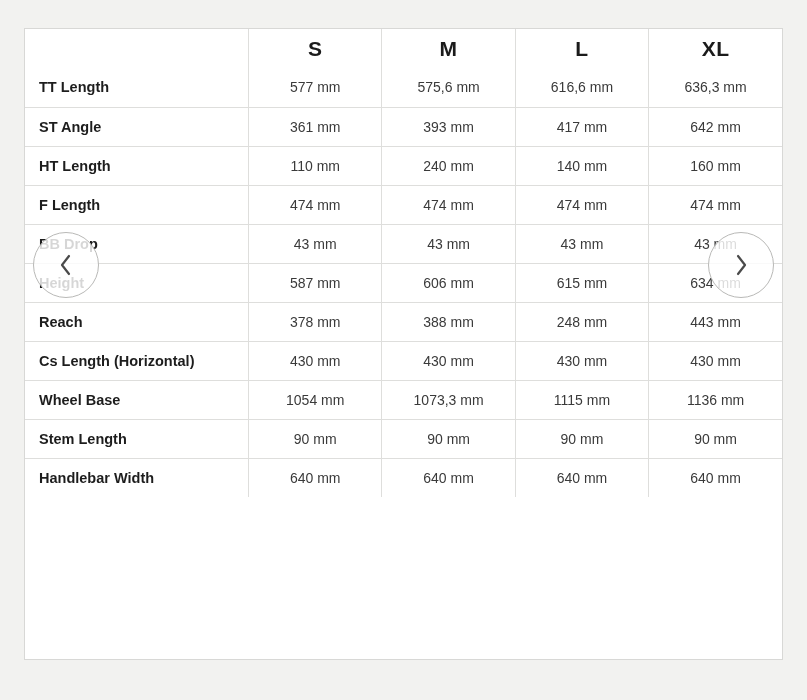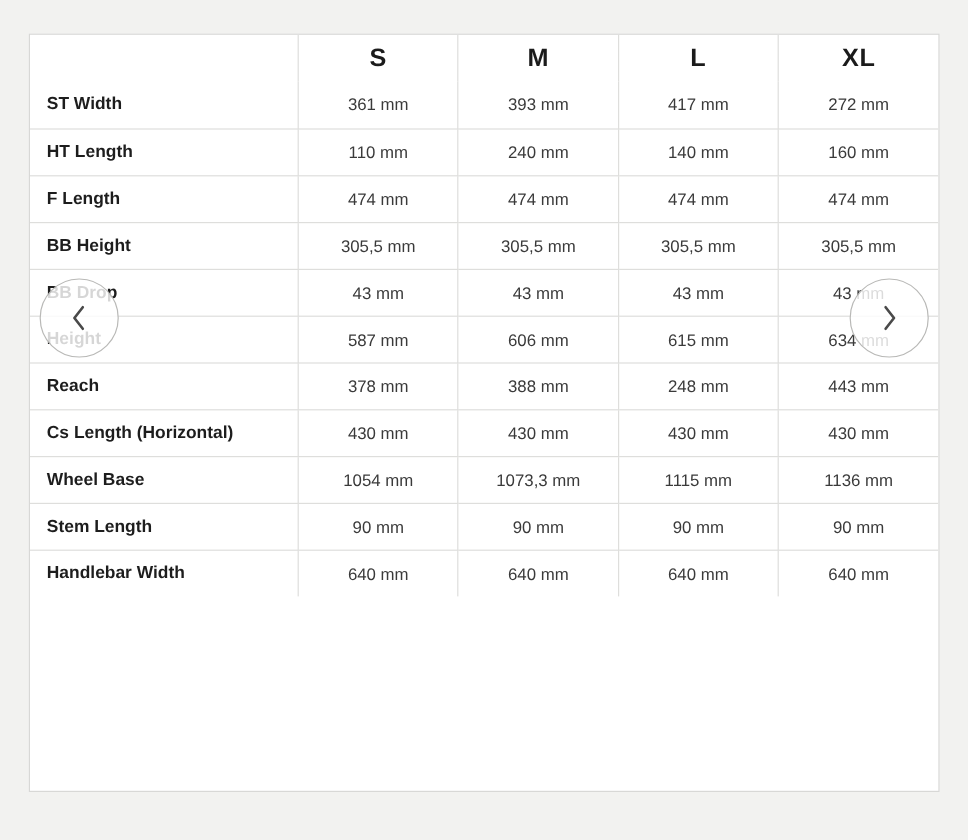--- a/index.html
+++ b/index.html
@@ -132,46 +132,46 @@
         <tr>
           <th class="corner-cell"></th>
           <th class="size-head">S</th>
           <th class="size-head">M</th>
           <th class="size-head">L</th>
           <th class="size-head">XL</th>
         </tr>
       </thead>
       <tbody>
         <tr>
-          <td class="row-label">ST Width</td>
+          <td class="row-label">TT Length</td>
+          <td class="row-value">577 mm</td>
+          <td class="row-value">575,6 mm</td>
+          <td class="row-value">616,6 mm</td>
+          <td class="row-value">636,3 mm</td>
+        </tr>
+        <tr>
+          <td class="row-label">ST Angle</td>
           <td class="row-value">361 mm</td>
           <td class="row-value">393 mm</td>
           <td class="row-value">417 mm</td>
-          <td class="row-value">272 mm</td>
+          <td class="row-value">642 mm</td>
         </tr>
         <tr>
           <td class="row-label">HT Length</td>
           <td class="row-value">110 mm</td>
           <td class="row-value">240 mm</td>
           <td class="row-value">140 mm</td>
           <td class="row-value">160 mm</td>
         </tr>
         <tr>
           <td class="row-label">F Length</td>
           <td class="row-value">474 mm</td>
           <td class="row-value">474 mm</td>
           <td class="row-value">474 mm</td>
           <td class="row-value">474 mm</td>
-        </tr>
-        <tr>
-          <td class="row-label">BB Height</td>
-          <td class="row-value">305,5 mm</td>
-          <td class="row-value">305,5 mm</td>
-          <td class="row-value">305,5 mm</td>
-          <td class="row-value">305,5 mm</td>
         </tr>
         <tr>
           <td class="row-label">BB Drop</td>
           <td class="row-value">43 mm</td>
           <td class="row-value">43 mm</td>
           <td class="row-value">43 mm</td>
           <td class="row-value">43 mm</td>
         </tr>
         <tr>
           <td class="row-label">Height</td>

